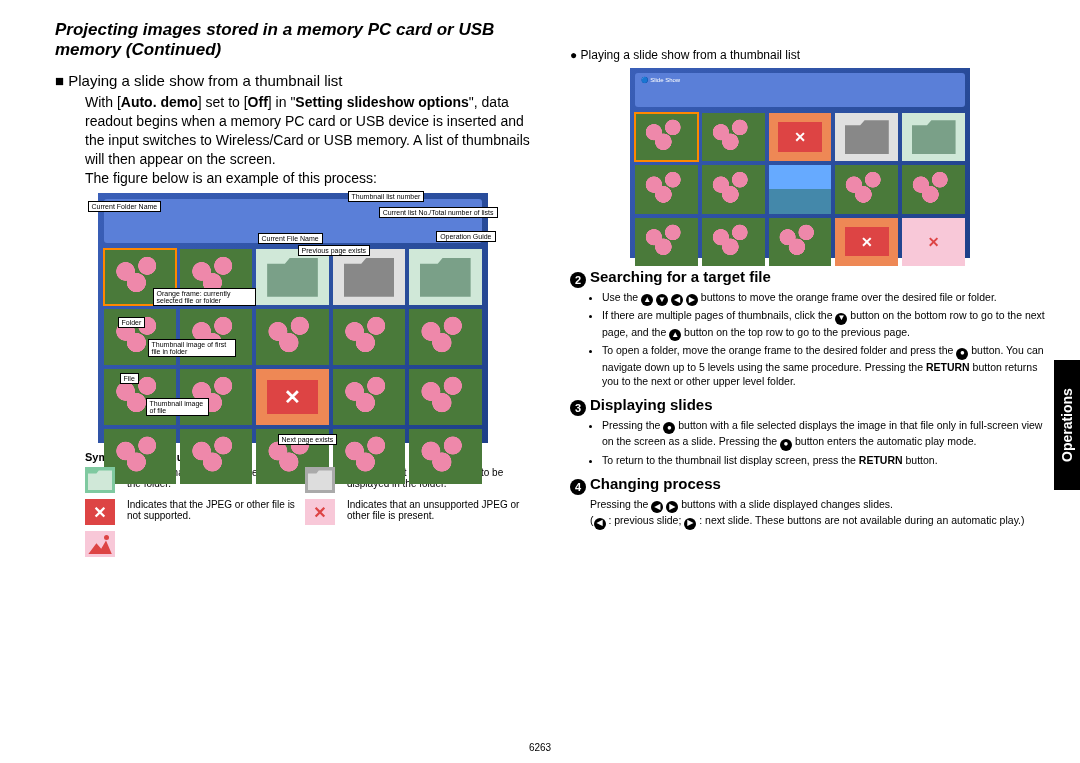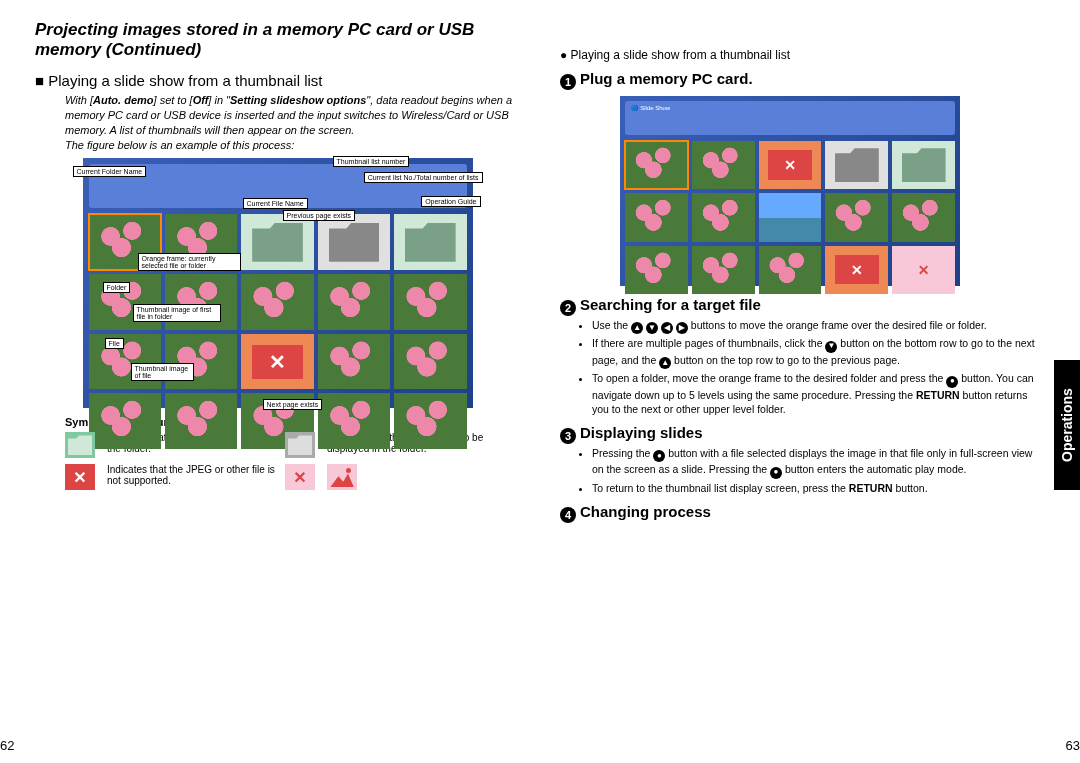--- a/index.html
+++ b/index.html
@@ -13,20 +13,21 @@
     overflow: hidden;
     font-size: 11px;
     color: #000;
   }
   .page-container {
     display: flex;
     padding: 20px 35px 10px 35px;
     box-sizing: border-box;
     height: 100%;
     gap: 40px;
+    margin-left: 20px;
   }
   .col {
     flex: 1;
     min-width: 0;
   }
   .main-title {
     font-size: 17px;
     font-weight: bold;
     font-style: italic;
     margin-bottom: 12px;
@@ -37,24 +38,23 @@
     margin: 6px 0 4px 0;
   }
   .square-bullet::before {
     content: "■ ";
   }
   .round-bullet::before {
     content: "● ";
     font-size: 12px;
   }
   .body-text {
-    font-size: 11px;
+    font-size: 14px;
     line-height: 1.35;
     margin: 2px 0 4px 30px;
-    font-style: italic;
   }
   .body-text-narrow {
     font-size: 10.5px;
     line-height: 1.35;
     margin: 2px 0 4px 10px;
   }
   .num-circle {
     display: inline-flex;
     width: 16px;
     height: 16px;
@@ -241,22 +241,22 @@
     align-items: center;
     justify-content: center;
     transform: rotate(180deg);
   }
   .page-nums {
     position: absolute;
     bottom: 10px;
     left: 0;
     right: 0;
     display: flex;
-    justify-content: space-between;
-    font-size: 13px;
+    justify-content: center;
+    font-size: 10px;
   }
   b { font-weight: bold; }
 </style>
 </head>
 <body>
 
 <div class="page-container">
 
   <div class="col">
     <div class="main-title">Projecting images stored in a memory PC card or USB memory (Continued)</div>
@@ -305,31 +305,31 @@
     <div class="symbols-title">Symbols in the thumbnail list</div>
     <div class="symbol-grid">
       <div class="sym-icon green-folder"></div>
       <div>Indicates that only folders are inside the folder.</div>
       <div class="sym-icon grey-folder"></div>
       <div>Indicates that there is no data to be displayed in the folder.</div>
 
       <div class="sym-icon red-x"></div>
       <div>Indicates that the JPEG or other file is not supported.</div>
       <div class="sym-icon pink-x"></div>
+      <div>Indicates that an unsupported JPEG or other file is present.</div>
 
       <div class="sym-icon mountain"></div>
       <div></div>
         <div></div>
     </div>
   </div>
 
   <div class="col">
     <div class="section-head round-bullet" style="font-size:12px; margin-top:28px;">Playing a slide show from a thumbnail list</div>
 
-    <div class="step-head"><span class="num-circle">1</span><span>Plug a memory PC card.</span></div>
 
     <div class="thumb-screenshot small">
       <div class="ss-header">🔵 Slide Show</div>
       <div class="ss-grid">
         <div class="ss-cell flower selected"></div>
           <div class="ss-cell flower"></div>
           <div class="ss-cell err"></div>
           <div class="ss-cell nodata"></div>
           <div class="ss-cell folder"></div>
         <div class="ss-cell flower"></div>
@@ -352,20 +352,21 @@
         <li>To open a folder, move the orange frame to the desired folder and press the <span class="arrow-btn">●</span> button. You can navigate down up to 5 levels using the same procedure. Pressing the <b>RETURN</b> button returns you to the next or other upper level folder.</li>
       </ul>
 
     <div class="step-head"><span class="num-circle">3</span><span>Displaying slides</span></div>
     <ul class="bullets" id="step3ul">
         <li>Pressing the <span class="arrow-btn">●</span> button with a file selected displays the image in that file only in full-screen view on the screen as a slide. Pressing the <span class="arrow-btn">●</span> button enters the automatic play mode.</li>
         <li>To return to the thumbnail list display screen, press the <b>RETURN</b> button.</li>
       </ul>
 
     <div class="step-head"><span class="num-circle">4</span><span>Changing process</span></div>
+    <div class="body-text-narrow" style="margin-left:20px;" id="step4body">Pressing the <span class="arrow-btn">◀</span> <span class="arrow-btn">▶</span> buttons with a slide displayed changes slides.<br>(<span class="arrow-btn">◀</span> : previous slide; <span class="arrow-btn">▶</span> : next slide. These buttons are not available during an automatic play.)</div>
   </div>
 </div>
 
 <div class="side-tab">Operations</div>
 
 <div class="page-nums">
   <span>62</span>
   <span>63</span>
 </div>
 

